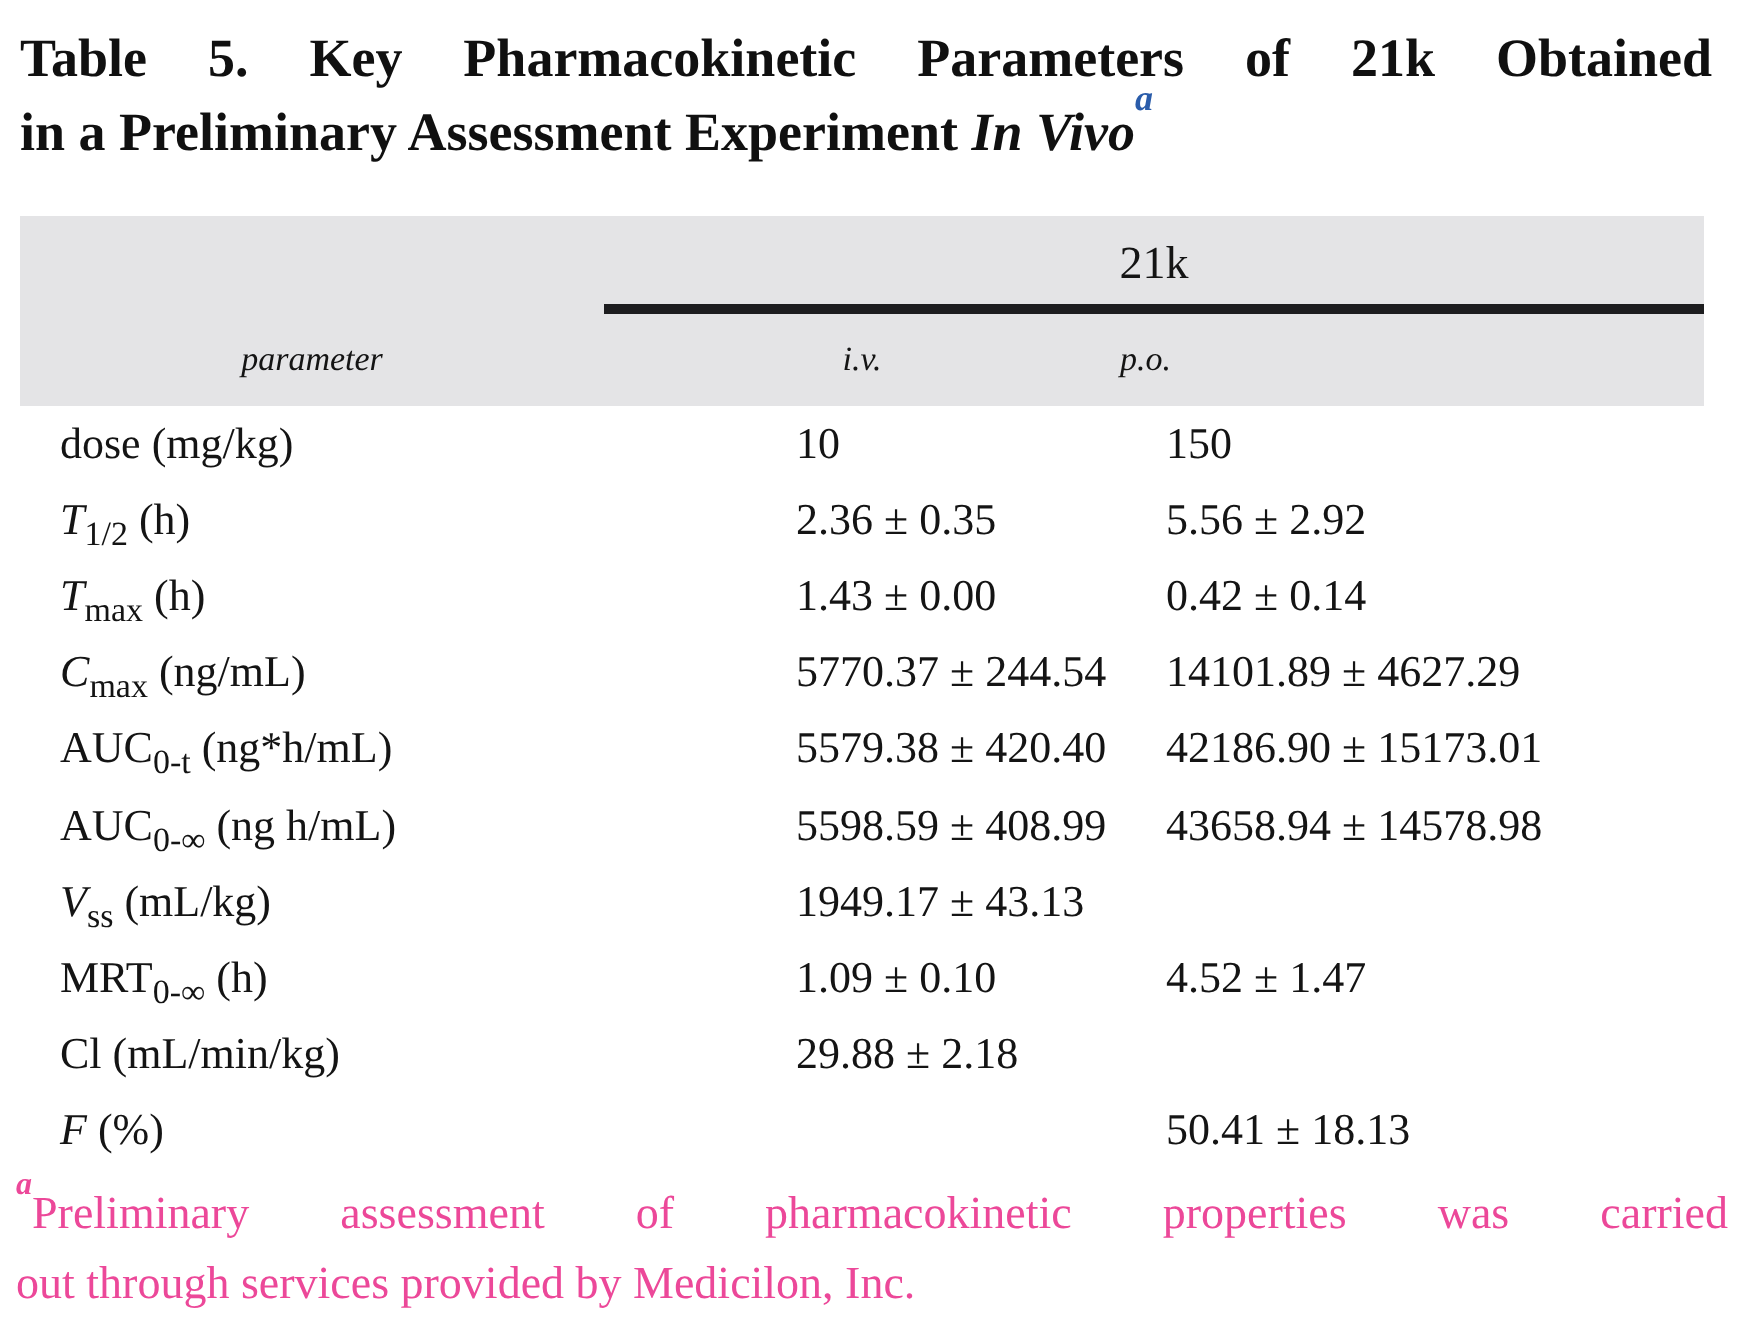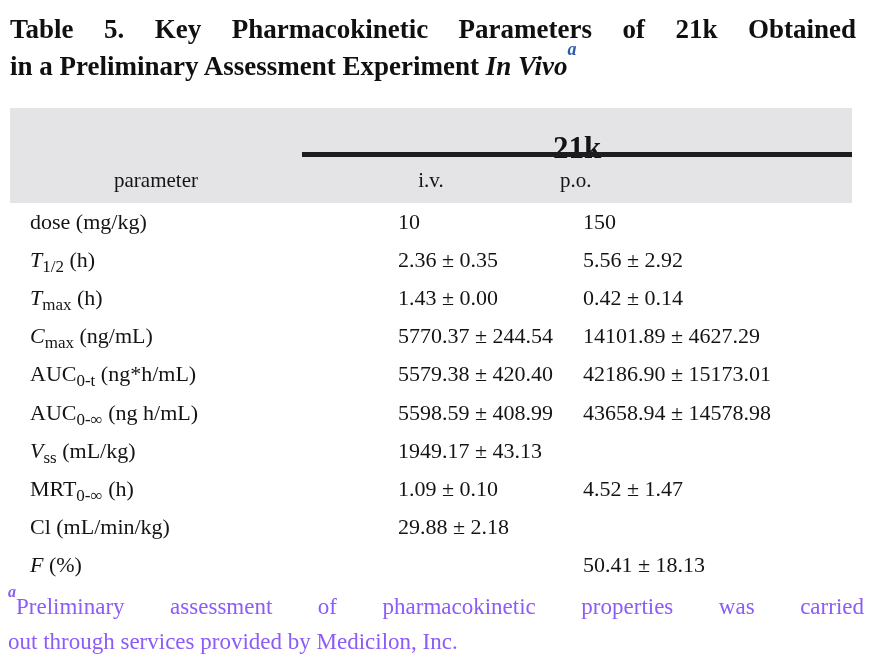--- a/index.html
+++ b/index.html
@@ -28,47 +28,47 @@
   }
 
   
   .band {
     position: absolute; left: 10px; top: 108px; width: 842px; height: 95px;
     background: #e4e4e6;
   }
   .ghead {
     position: absolute; left: 292px; top: 4px; width: 550px; height: 40px;
     display: flex; align-items: center; justify-content: center;
-    font-weight: bold; font-size: 31px; margin-top: 16px;
+    font-weight: normal; font-size: 23px;
   }
   .grule {
     position: absolute; left: 292px; top: 44px; width: 550px; height: 5px;
     background: #1d1d1f;
   }
   .heads {
     position: absolute; left: 0; top: 49px; width: 842px; height: 46px;
-    display: flex; align-items: center; font-size: 21px;
+    display: flex; align-items: center; font-size: 17px; font-style: italic;
   }
   .h-param { width: 292px; text-align: center; }
   .h-iv    { width: 258px; text-align: center; }
   .h-po    { width: 292px; padding-right: 41px; }
 
   
   .tbody { position: absolute; left: 10px; top: 203px; width: 842px; }
   .tr { display: flex; align-items: center; height: 38.1px; font-size: 22px; }
   .td-param { width: 292px; padding-left: 20px; white-space: nowrap; }
   .td-iv    { width: 258px; padding-left: 96px; white-space: nowrap; }
   .td-po    { flex: 1;      padding-left: 23px; white-space: nowrap; }
   .sym.it { font-style: italic; }
   sub.ss { font-size: 17px; line-height: 0; letter-spacing: 0; }
 
   
   .fn {
     position: absolute; left: 8px; top: 589px; width: 856px;
-    font-size: 23px; line-height: 35px; color: #8b5cf6;
+    font-size: 23px; line-height: 35px; color: #ec4899;
   }
   .fn .l1 { text-align: justify; text-align-last: justify; }
   .fn sup.mark {
     font-style: italic; font-weight: bold; font-size: 16px;
     position: relative; top: -8px; line-height: 0;
   }
 </style>
 </head>
 <body>
 

